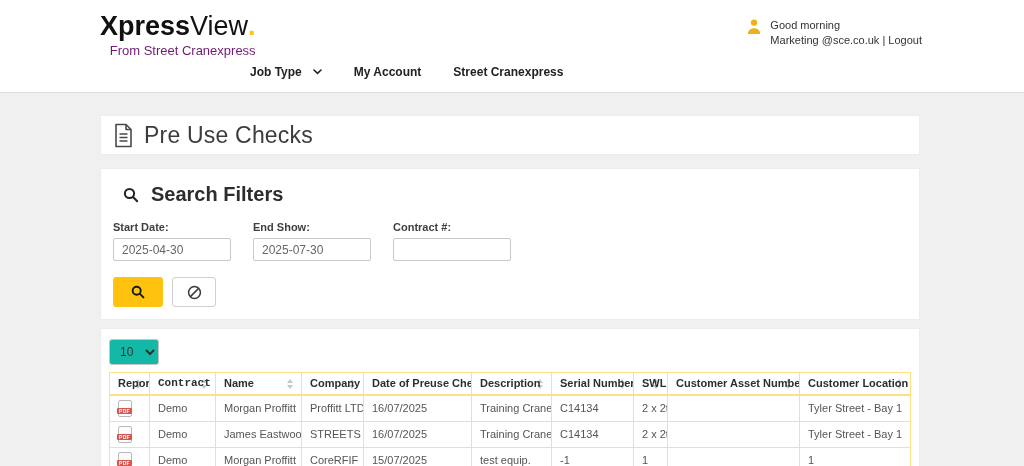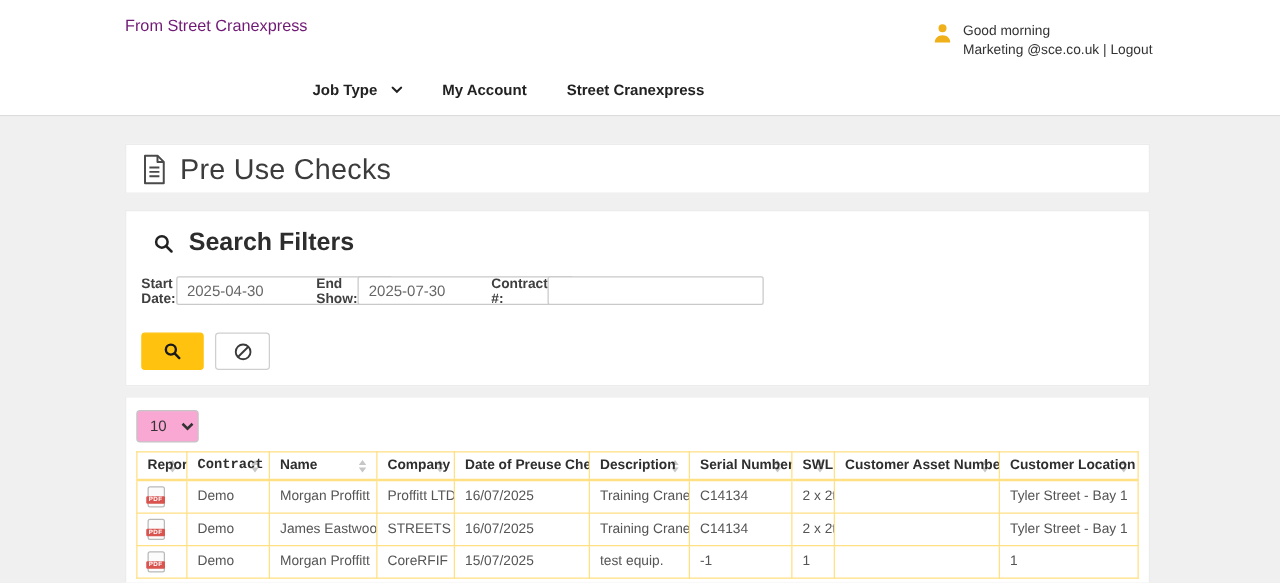--- a/index.html
+++ b/index.html
@@ -34,30 +34,30 @@
   
   main{width:820px;margin-left:100px;}
   .card{background:var(--card-bg);border:1px solid #ececec;}
 
   .title-card{margin-top:22px;height:40px;display:flex;align-items:center;gap:10px;padding:0 12px;}
   .title-card h1{font-size:23px;font-weight:400;color:#3c3c3c;letter-spacing:.2px;}
 
   .filters-card{margin-top:13px;padding:14px 12px 12px 12px;}
   .filters-heading{display:flex;align-items:center;gap:12px;font-size:20px;font-weight:700;color:#2d2d2d;padding-left:10px;}
   .filters-fields{display:flex;gap:22px;margin-top:15px;}
-  .field{display:flex;flex-direction:row;width:118px;}
+  .field{display:flex;flex-direction:column;width:118px;}
   .field label{font-size:11px;font-weight:700;color:#3f3f3f;margin-bottom:5px;}
   .field input{height:23px;border:1px solid #c9c9c9;border-radius:2px;padding:0 8px;font-size:12px;color:#666;font-family:"Liberation Sans",sans-serif;}
   .filters-actions{display:flex;gap:9px;margin-top:16px;}
   .btn-search{width:50px;height:30px;background:var(--accent);border:1px solid var(--accent);border-radius:3px;display:flex;align-items:center;justify-content:center;cursor:pointer;}
   .btn-clear{width:44px;height:30px;background:#fff;border:1px solid #cfcfcf;border-radius:3px;display:flex;align-items:center;justify-content:center;cursor:pointer;}
 
   .table-card{margin-top:8px;padding:10px 8px 12px 8px;}
   .table-toolbar{display:flex;justify-content:space-between;align-items:center;}
-  .page-size{width:50px;height:26px;border:1px solid #c5c5c5;border-radius:3px;font-size:12px;color:#333;padding-left:6px;background:#f9a8d4;font-family:"Liberation Sans",sans-serif;}
+  .page-size{width:50px;height:26px;border:1px solid #c5c5c5;border-radius:3px;font-size:12px;color:#333;padding-left:6px;background:#14b8a6;font-family:"Liberation Sans",sans-serif;}
   .toolbar-right{display:flex;gap:9px;align-items:center;}
   .tbl-search{width:152px;height:23px;border:1px solid #bdbdbd;border-radius:2px;padding:0 6px;font-size:12px;color:#444;font-family:"Liberation Sans",sans-serif;}
   .btn-columns{height:26px;padding:0 10px;font-size:11px;color:#222;background:#e9e9e9;border:1px solid #9f9f9f;border-radius:3px;display:flex;align-items:center;gap:7px;cursor:pointer;font-family:"Liberation Sans",sans-serif;}
   .caret{width:0;height:0;border-left:4px solid transparent;border-right:4px solid transparent;border-top:4px solid #333;}
 
   
   table{width:100%;border-collapse:collapse;table-layout:fixed;margin-top:7px;font-size:11px;}
   th,td{border:1px solid var(--table-border);padding:4px 8px;text-align:left;line-height:13px;overflow:hidden;white-space:nowrap;}
   th{color:#2e2e2e;font-weight:700;border-bottom-width:2px;}
   td{color:var(--text-cell);height:23px;}
@@ -70,20 +70,21 @@
   .sort .dn{border-top:4px solid #c6c6c6;}
 
   .pdf-icon{position:relative;display:inline-block;width:14px;height:17px;background:#fbfbfb;border:1px solid #b9b9b9;border-radius:2px;vertical-align:middle;cursor:pointer;}
   .pdf-band{position:absolute;left:-2px;top:7px;width:15px;background:var(--pdf-red);color:#fff;font-size:5px;font-weight:700;text-align:center;line-height:6px;border-radius:1px;letter-spacing:.3px;}
 </style>
 </head>
 <body>
 
 <header>
   <div class="logo">
+    <div class="logo-line"><span class="logo-bold">Xpress</span><span class="logo-light">View</span><span class="logo-dot">.</span></div>
     <div class="logo-sub">From Street Cranexpress</div>
   </div>
   <nav>
     <a class="nav-item">
       <span>Job Type</span>
       <svg width="9" height="6" viewBox="0 0 9 6">
           <path d="M1 1l3.5 3.4L8 1" stroke="#222" stroke-width="1.6" fill="none" stroke-linecap="round"></path>
         </svg>
     </a>
     <a class="nav-item">

